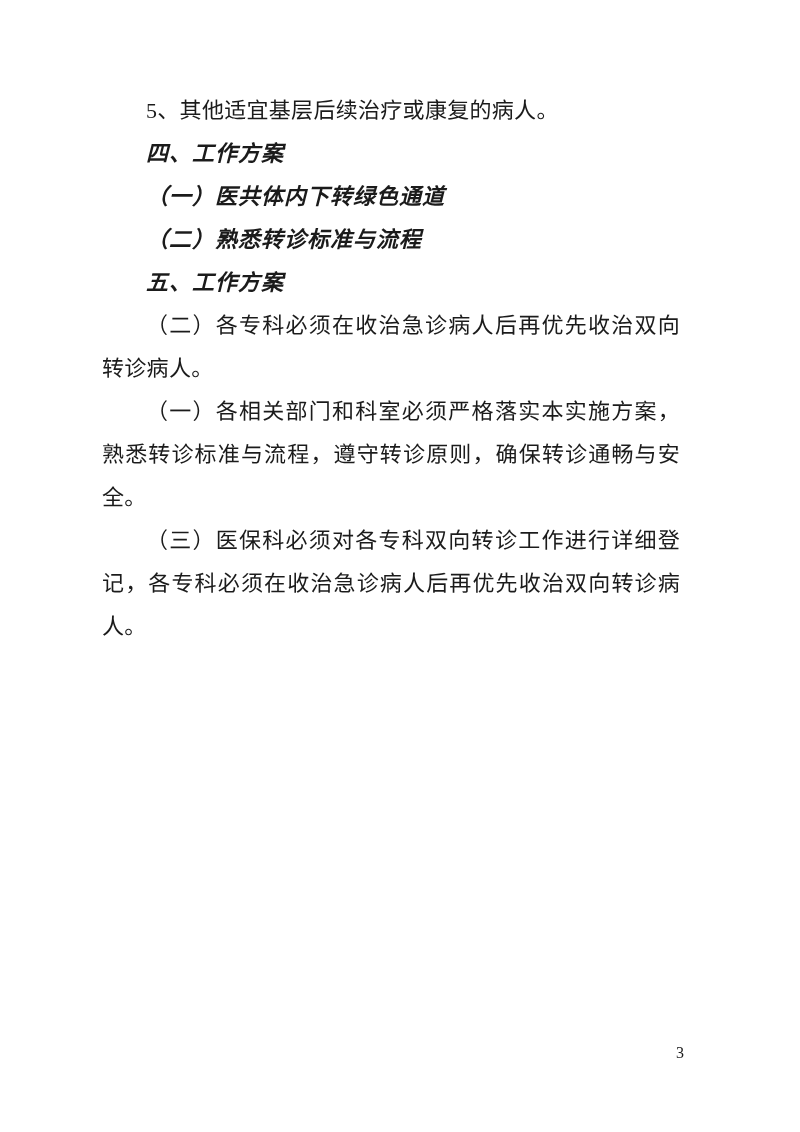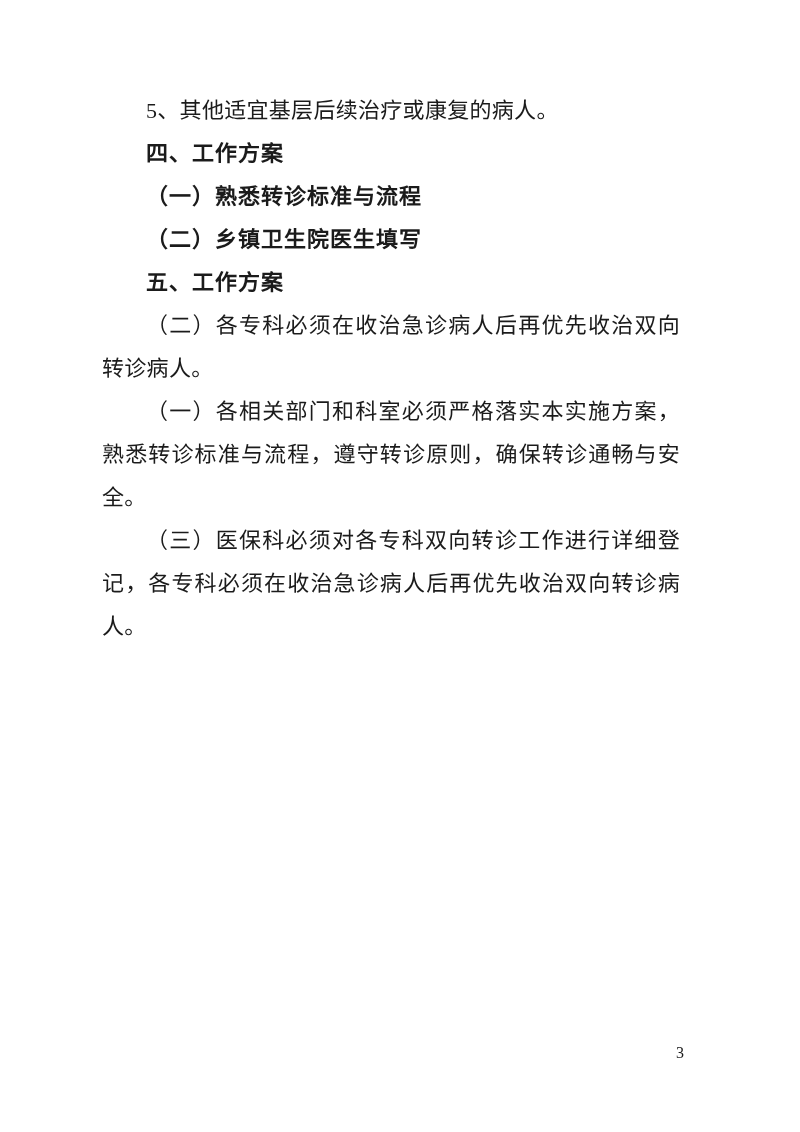--- a/index.html
+++ b/index.html
@@ -30,41 +30,42 @@
     color: #1b1b1b;
     text-align: justify;
     text-justify: inter-character;
     text-indent: 2em;
     word-break: normal;
     letter-spacing: 0.3px;
   }
   .content p.heading {
     font-weight: bold;
     letter-spacing: 1px;
+    font-style: italic;
   }
   .page-number {
     position: absolute;
     left: 668px;
     top: 1042px;
     width: 24px;
     font-size: 16px;
     line-height: 22px;
     color: #1b1b1b;
     text-align: center;
     font-family: "Liberation Serif", "DejaVu Serif", serif;
   }
 </style>
 </head>
 <body>
 
 <div class="page">
   <div class="content">
     <p class="body">5、其他适宜基层后续治疗或康复的病人。</p>
     <p class="heading">四、工作方案</p>
-    <p class="heading">（一）熟悉转诊标准与流程</p>
-    <p class="heading">（二）乡镇卫生院医生填写</p>
+    <p class="heading">（一）医共体内下转绿色通道</p>
+    <p class="heading">（二）熟悉转诊标准与流程</p>
     <p class="heading">五、工作方案</p>
     <p class="body">（二）各专科必须在收治急诊病人后再优先收治双向转诊病人。</p>
     <p class="body">（一）各相关部门和科室必须严格落实本实施方案，熟悉转诊标准与流程，遵守转诊原则，确保转诊通畅与安全。</p>
     <p class="body">（三）医保科必须对各专科双向转诊工作进行详细登记，各专科必须在收治急诊病人后再优先收治双向转诊病人。</p>
   </div>
   <div class="page-number">3</div>
 </div>
 
 </body></html>

